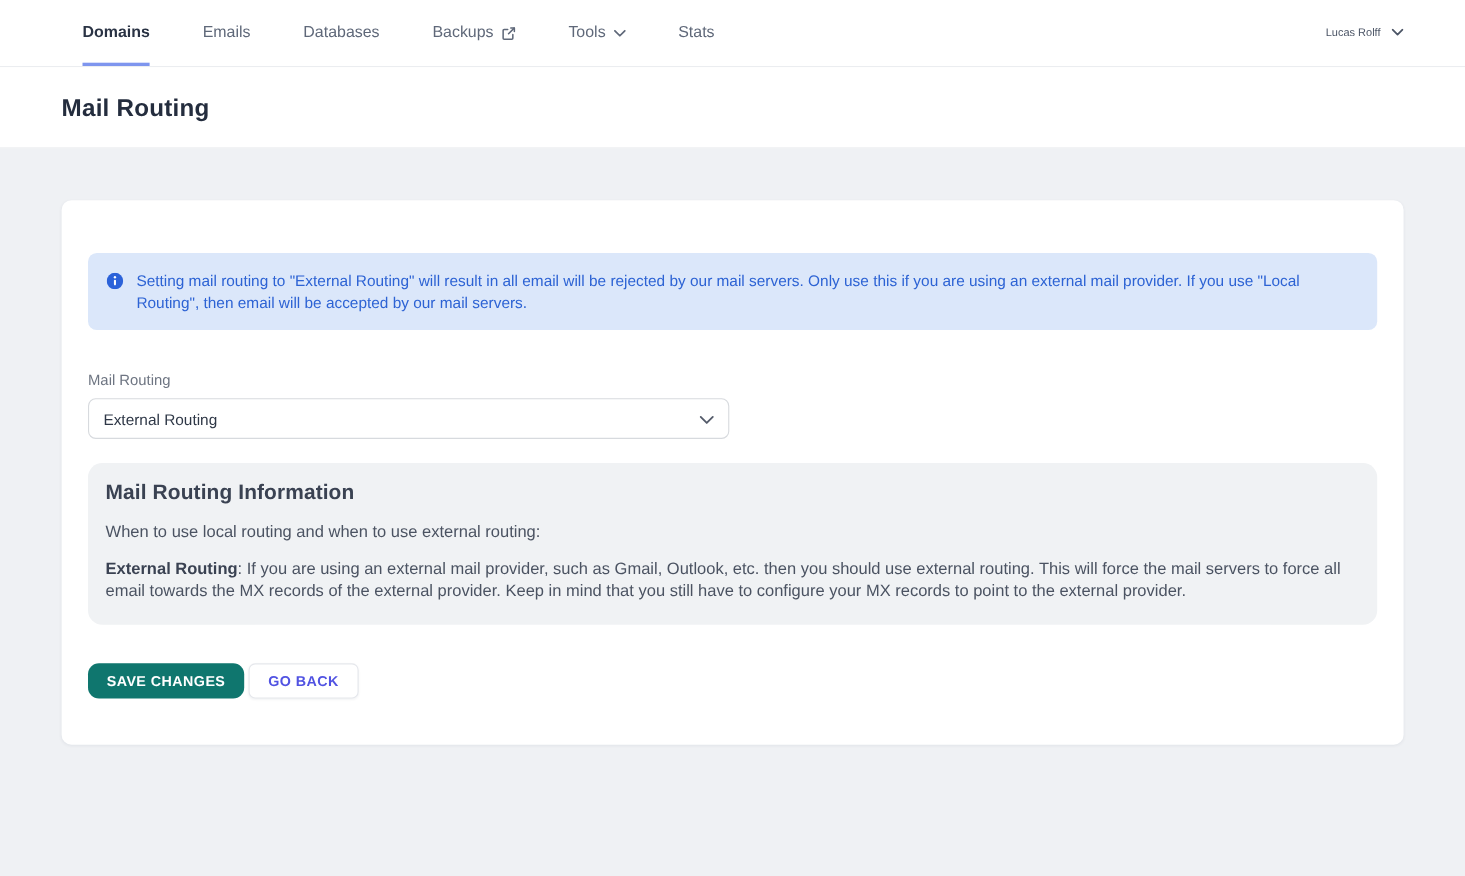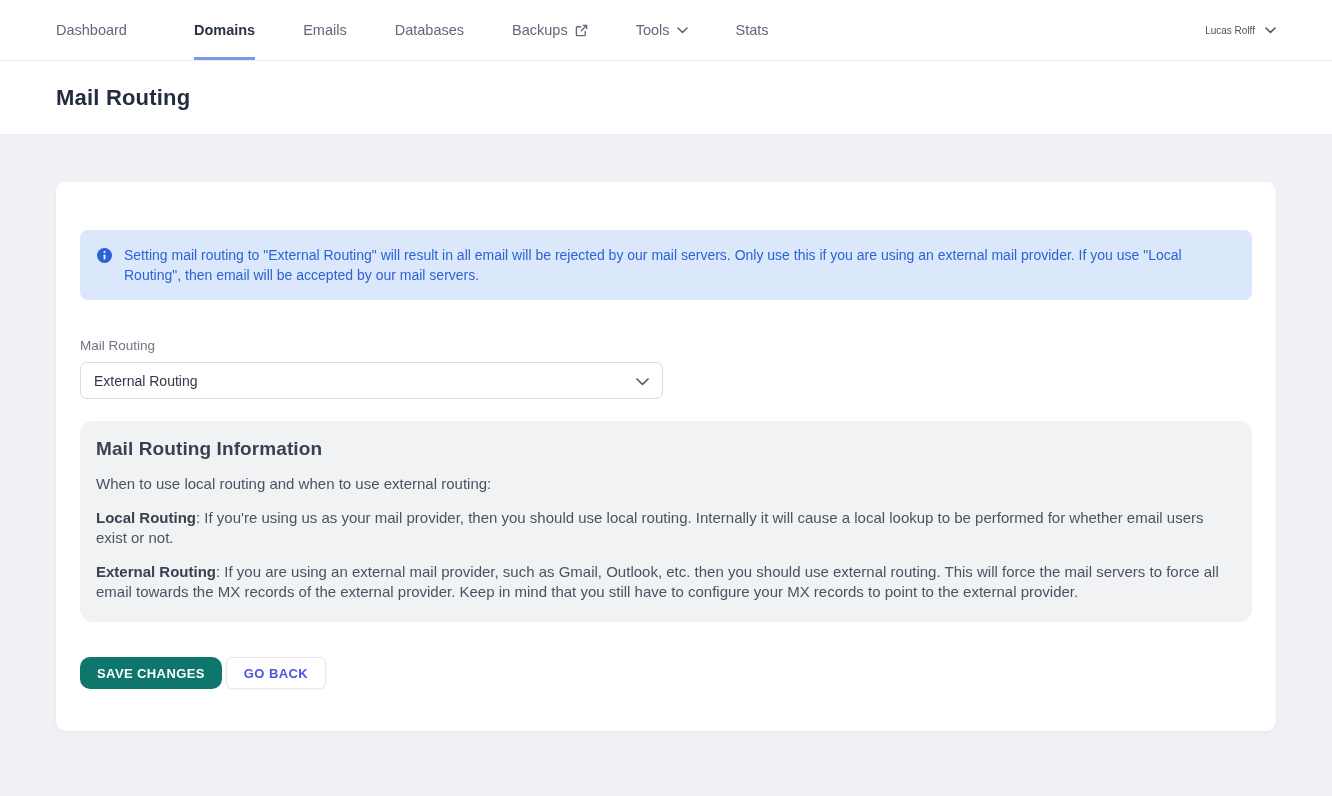--- a/index.html
+++ b/index.html
@@ -120,23 +120,20 @@
     background: #ffffff; color: #5153e2;
     border: 1px solid #e5e7ec;
     box-shadow: 0 1px 2px rgba(20,30,60,0.05);
   }
 </style>
 </head>
 <body>
 
 <nav class="topnav">
   <div class="topnav-items">
-    <div class="nav-item">
-      <span>Dashboard</span>
-    </div>
     <div class="nav-item active">
       <span>Domains</span>
     </div>
     <div class="nav-item">
       <span>Emails</span>
     </div>
     <div class="nav-item">
       <span>Databases</span>
     </div>
     <div class="nav-item">
@@ -197,21 +194,20 @@
       <span>
         <svg width="13" height="8" viewBox="0 0 13 8" fill="none" stroke="#555c6b" stroke-width="1.7" stroke-linecap="round" stroke-linejoin="round">
           <path d="M1 1l5.5 5.5L12 1"></path>
         </svg>
       </span>
     </div>
 
     <div class="info-box">
       <h2>Mail Routing Information</h2>
       <p>When to use local routing and when to use external routing:</p>
-      <p><b>Local Routing</b><span>: If you're using us as your mail provider, then you should use local routing. Internally it will cause a local lookup to be performed for whether email users exist or not.</span></p>
       <p><b>External Routing</b><span>: If you are using an external mail provider, such as Gmail, Outlook, etc. then you should use external routing. This will force the mail servers to force all email towards the MX records of the external provider. Keep in mind that you still have to configure your MX records to point to the external provider.</span></p>
     </div>
 
     <div class="btn-row">
       <button class="btn btn-primary">SAVE CHANGES</button>
       <button class="btn btn-secondary">GO BACK</button>
     </div>
 
   </section>
 </main>

